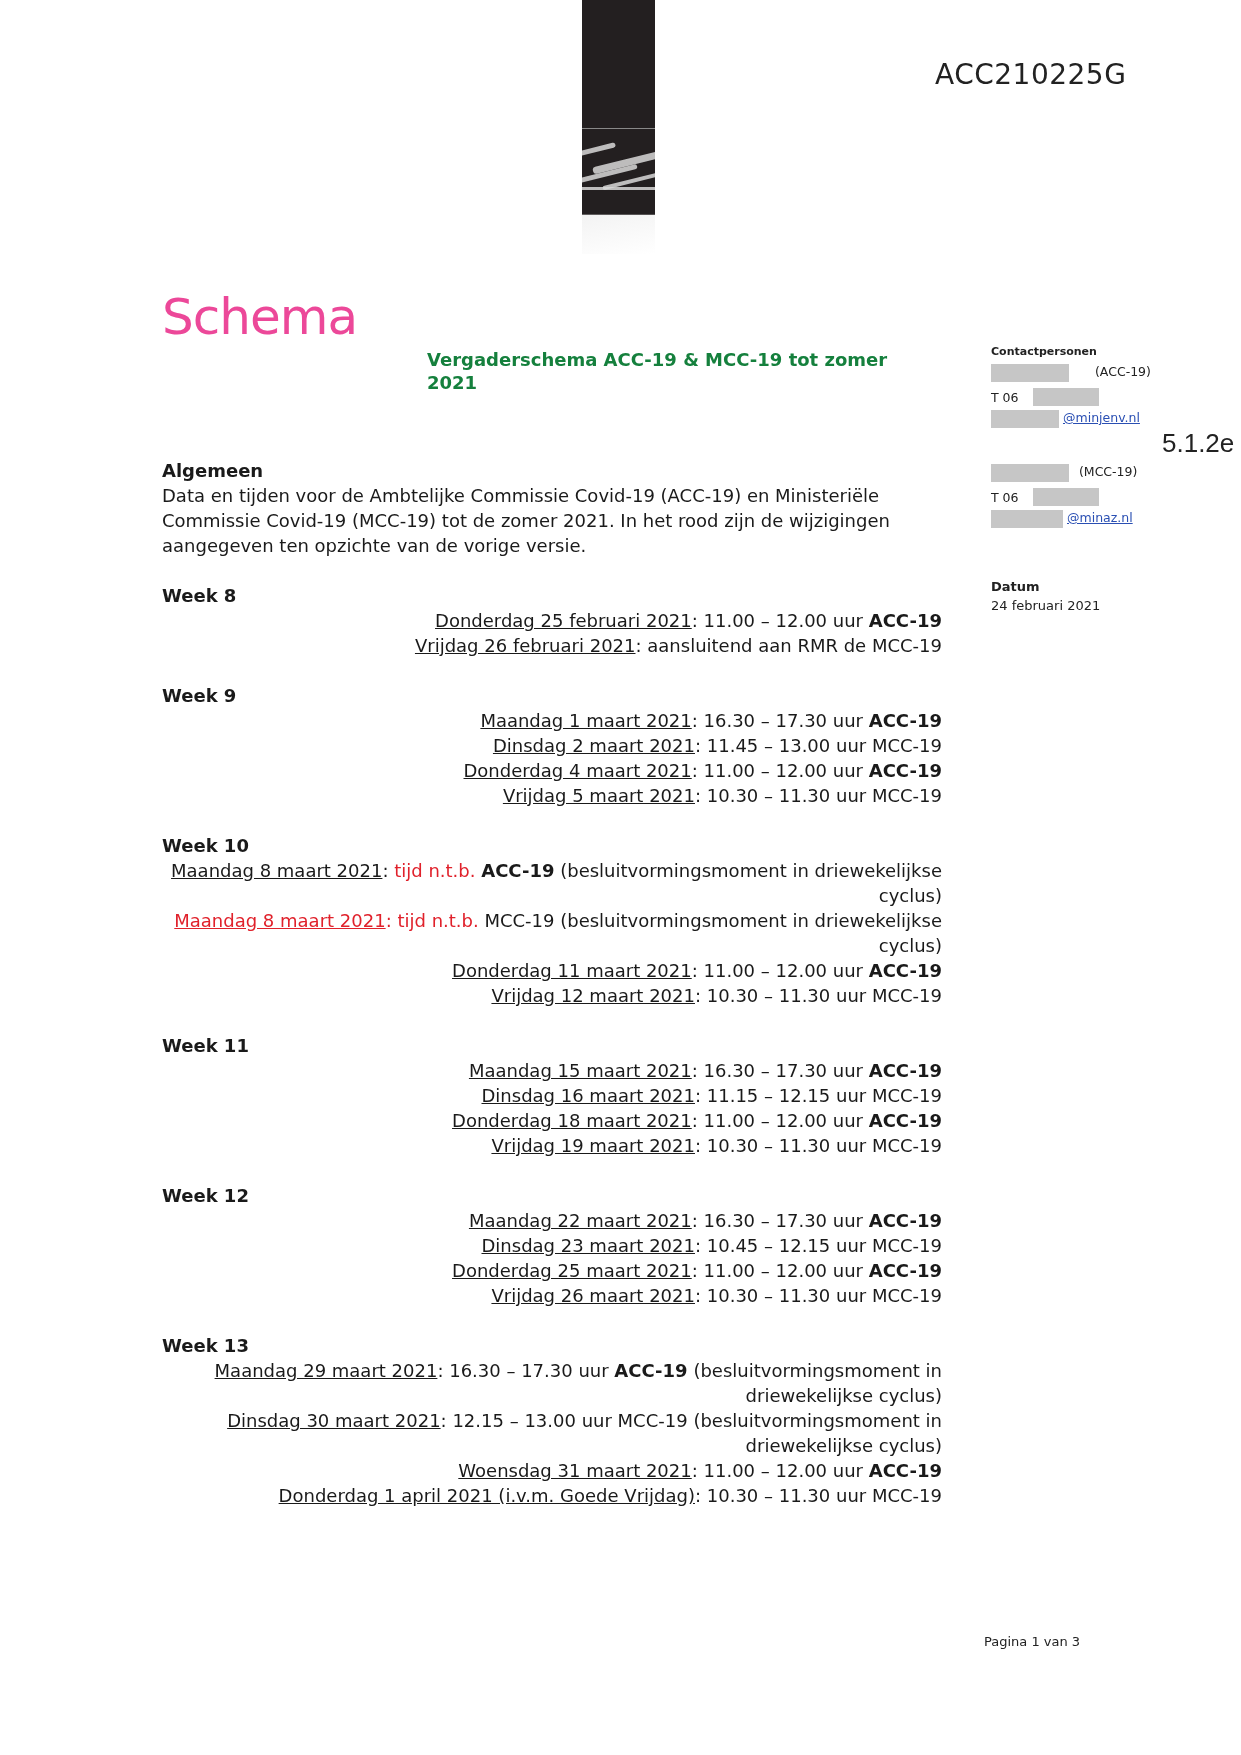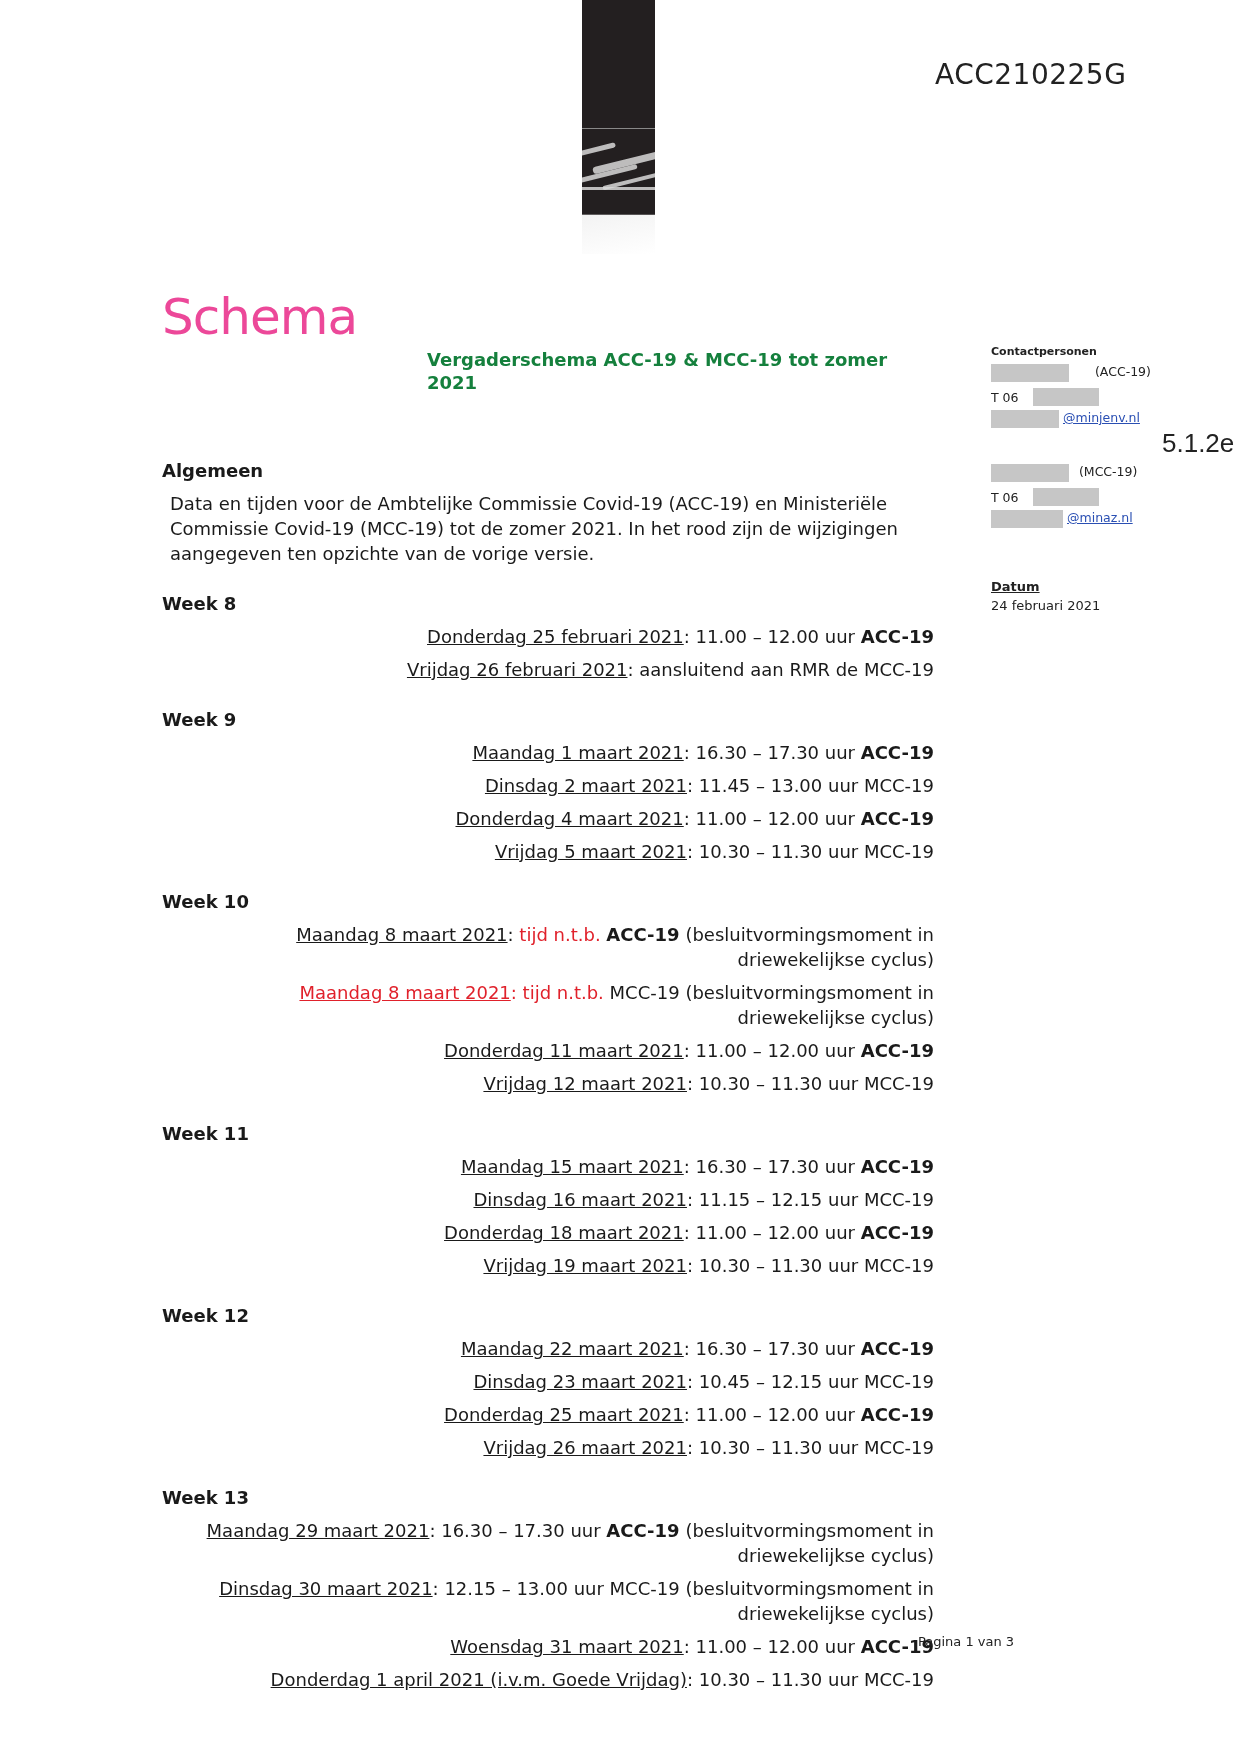--- a/index.html
+++ b/index.html
@@ -13,30 +13,30 @@
   .doc-id { position: absolute; left: 935px; top: 58px; font-family: "DejaVu Sans", sans-serif; font-size: 28px; color: #222; letter-spacing: 0.5px; }
   .title { position: absolute; left: 162px; top: 288px; font-size: 50px; font-family: "DejaVu Sans", sans-serif; color: #ec4899; letter-spacing: -1px; }
   .subtitle { position: absolute; left: 427px; top: 348px; width: 500px; font-size: 18px; font-weight: bold; line-height: 23px; color: #15803d; }
   .sidebar { position: absolute; left: 991px; top: 342px; width: 220px; font-size: 12.5px; color: #222; }
   .sidebar .lbl { font-weight: bold; font-size: 11px; }
   .redact { display: inline-block; background: #c6c6c6; height: 18px; vertical-align: middle; }
   .srow { height: 20px; line-height: 20px; position: relative; }
   .email { color: #2a4fb3; text-decoration: underline; }
   .stamp { position: absolute; left: 1162px; top: 428px; font-family: "Liberation Sans", sans-serif; font-size: 26px; color: #222; }
   .datum { position: absolute; left: 991px; top: 577px; font-size: 13px; color: #222; line-height: 19px; }
-  .datum .lbl { font-weight: bold; text-decoration: underline; }
+  .datum .lbl { font-weight: bold; }
   .content { position: absolute; left: 162px; top: 458px; width: 780px; font-size: 18px; line-height: 25px; color: #1a1a1a; }
   .content h3 { margin: 0; font-size: 18px; font-weight: bold; line-height: 25px; }
-  .content p { margin: 8px; }
+  .content p { margin: 0; }
   .section { margin-bottom: 25px; }
   .entry { margin: 0; text-align: right; }
   .u { text-decoration: underline; }
   .red { color: #e0212b; }
   .b { font-weight: bold; }
-  .footer { position: absolute; left: 918px; top: 1634px; font-size: 13px; color: #222; }
+  .footer { position: absolute; left: 984px; top: 1634px; font-size: 13px; color: #222; }
 </style>
 </head>
 <body>
 
 <div class="logo-bar"></div>
 <div class="logo-img">
   <div class="streak" style="left:-6px;top:18px;width:40px;"></div>
   <div class="streak" style="left:10px;top:30px;width:70px;height:7px;"></div>
   <div class="streak" style="left:-4px;top:42px;width:60px;"></div>
   <div class="streak" style="left:20px;top:50px;width:60px;height:4px;"></div>

